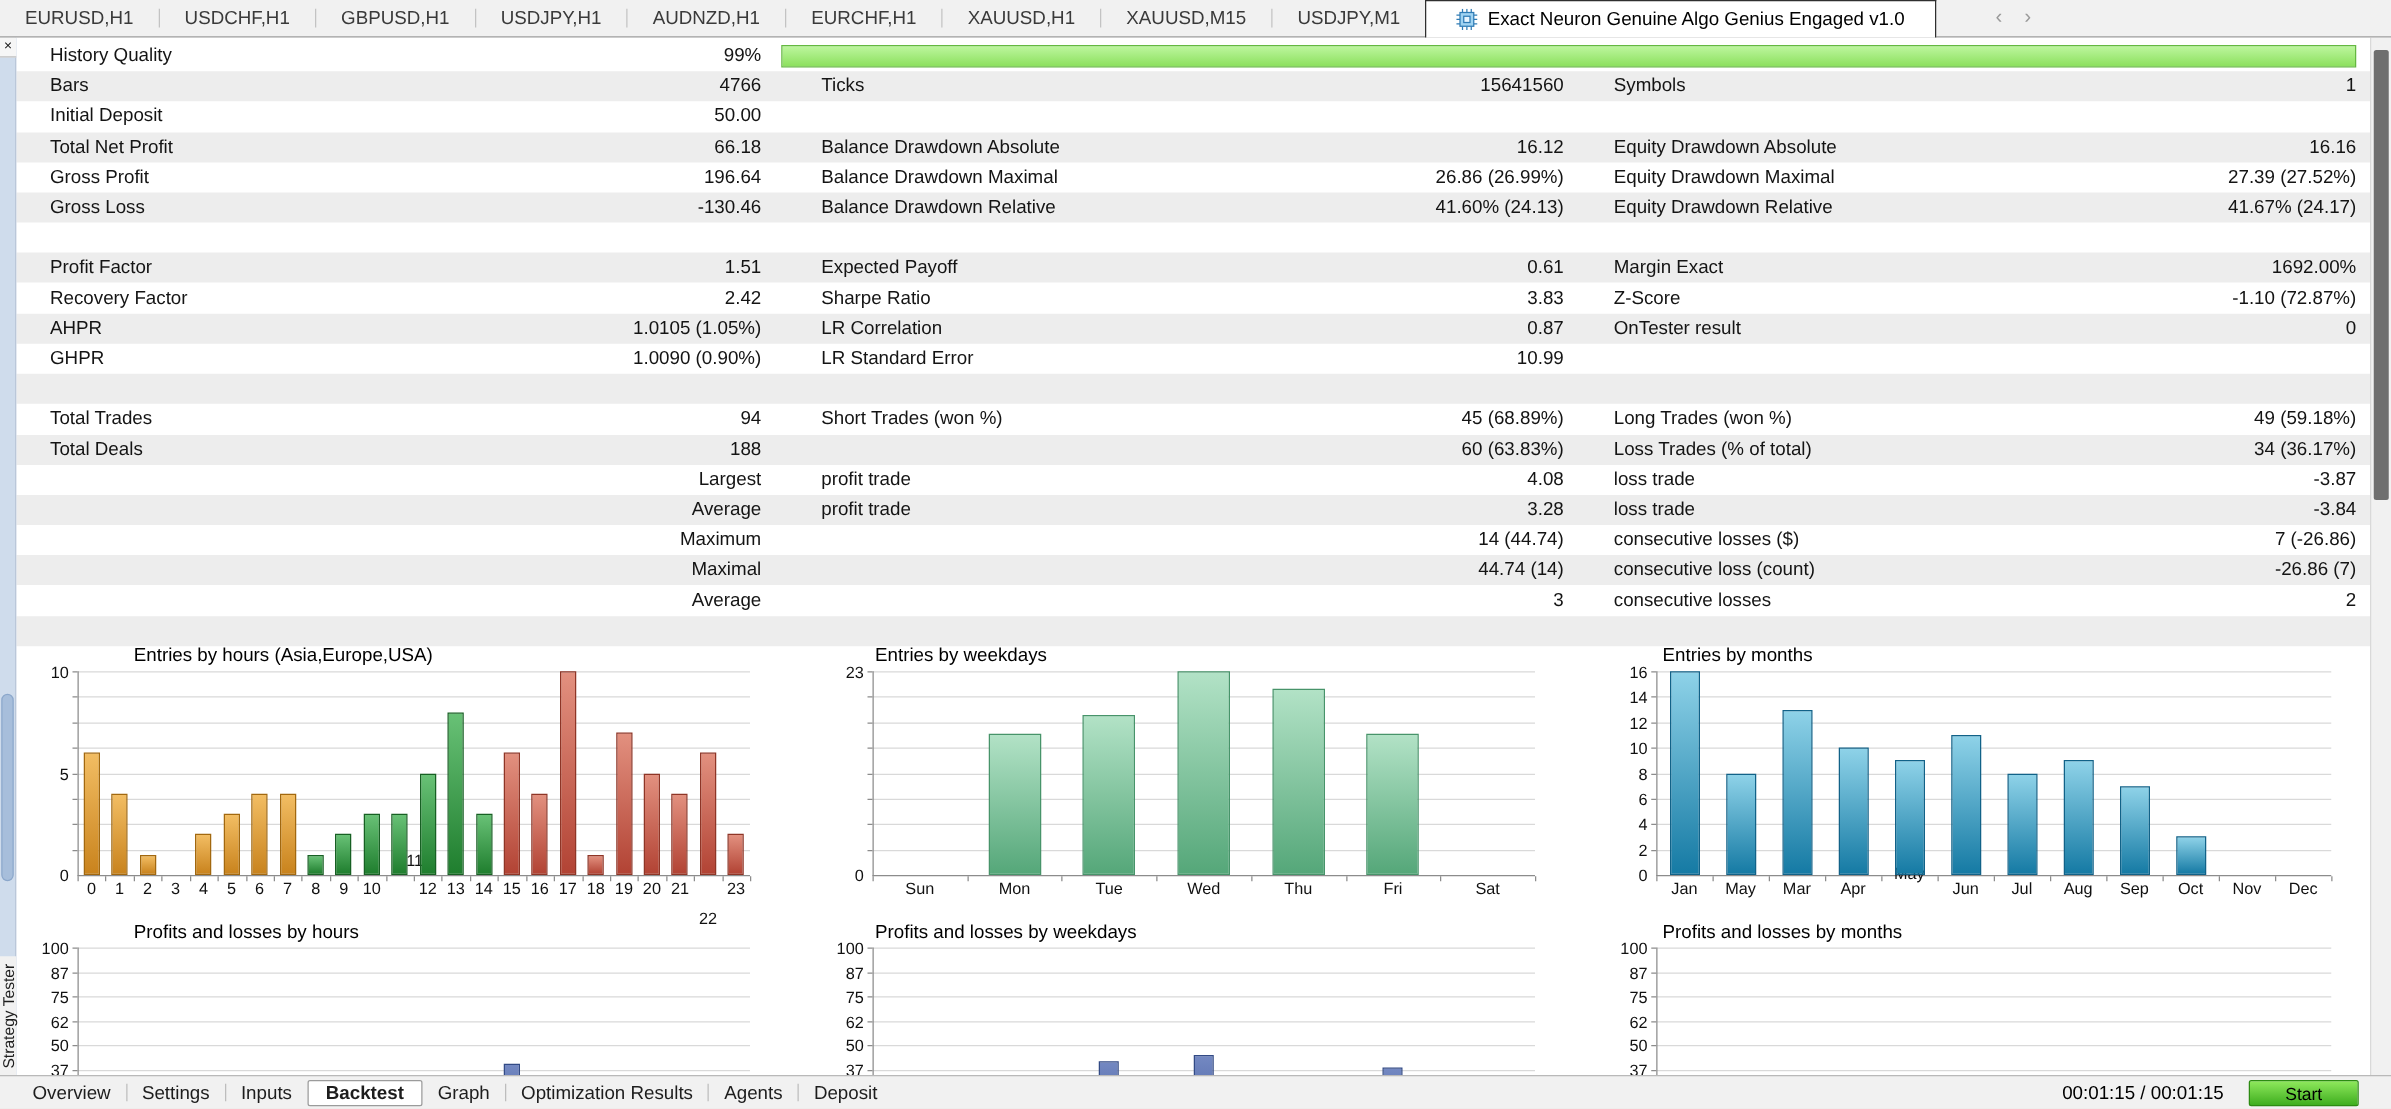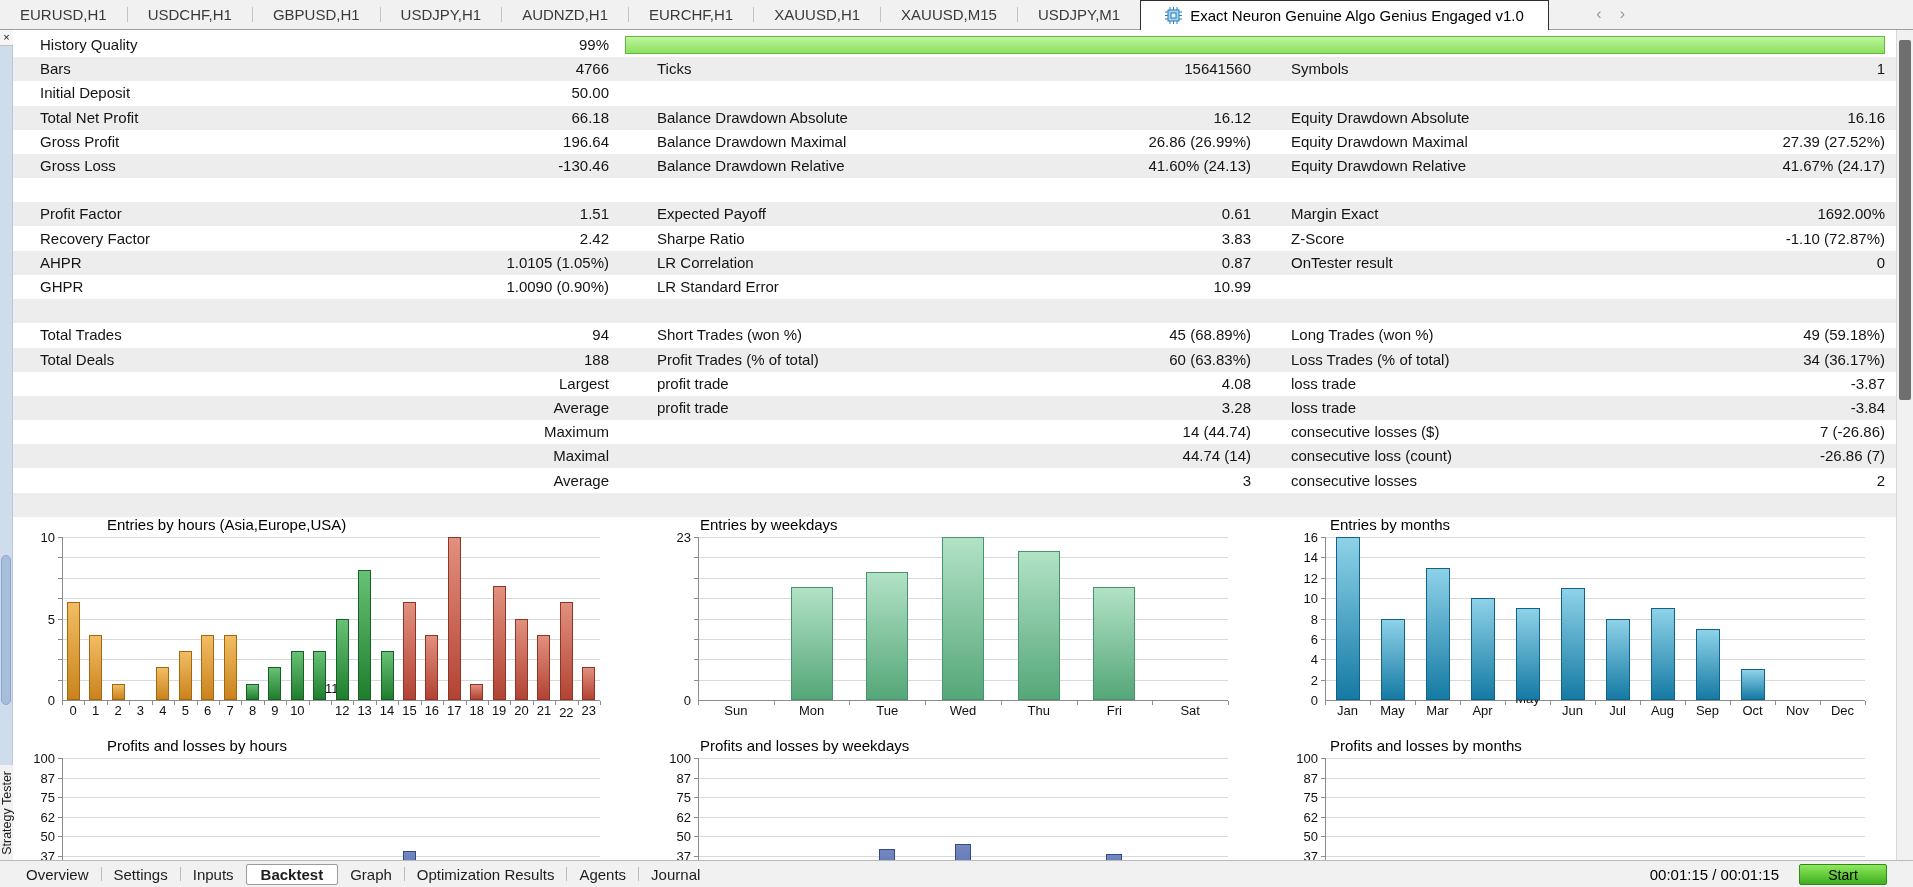--- a/index.html
+++ b/index.html
@@ -219,21 +219,20 @@
           <span class="scell c-l">Total Trades</span>
           <span class="scell c-lv">94</span>
           <span class="scell c-m">Short Trades (won %)</span>
           <span class="scell c-mv">45 (68.89%)</span>
           <span class="scell c-r">Long Trades (won %)</span>
           <span class="scell c-rv">49 (59.18%)</span>
         </div>
         <div class="srow shaded" style="top: 317.6px;">
           <span class="scell c-l">Total Deals</span>
           <span class="scell c-lv">188</span>
-          <span class="scell c-m">Profit Trades (% of total)</span>
           <span class="scell c-mv">60 (63.83%)</span>
           <span class="scell c-r">Loss Trades (% of total)</span>
           <span class="scell c-rv">34 (36.17%)</span>
         </div>
         <div class="srow" style="top: 341.8px;">
           <span class="scell c-lv">Largest</span>
           <span class="scell c-m">profit trade</span>
           <span class="scell c-mv">4.08</span>
           <span class="scell c-r">loss trade</span>
           <span class="scell c-rv">-3.87</span>
@@ -327,21 +326,21 @@
           <div class="xlab" style="left: 318px; top: 674px; width: 22.4167px; height: 13px;">12</div>
           <div class="xlab" style="left: 340.417px; top: 674px; width: 22.4167px; height: 13px;">13</div>
           <div class="xlab" style="left: 362.833px; top: 674px; width: 22.4167px; height: 13px;">14</div>
           <div class="xlab" style="left: 385.25px; top: 674px; width: 22.4167px; height: 13px;">15</div>
           <div class="xlab" style="left: 407.667px; top: 674px; width: 22.4167px; height: 13px;">16</div>
           <div class="xlab" style="left: 430.083px; top: 674px; width: 22.4167px; height: 13px;">17</div>
           <div class="xlab" style="left: 452.5px; top: 674px; width: 22.4167px; height: 13px;">18</div>
           <div class="xlab" style="left: 474.917px; top: 674px; width: 22.4167px; height: 13px;">19</div>
           <div class="xlab" style="left: 497.333px; top: 674px; width: 22.4167px; height: 13px;">20</div>
           <div class="xlab" style="left: 519.75px; top: 674px; width: 22.4167px; height: 13px;">21</div>
-          <div class="xlab" style="left: 542.167px; top: 676px; width: 22.4167px; height: 13px;">22</div>
+          <div class="xlab" style="left: 542.167px; top: 698px; width: 22.4167px; height: 13px;">22</div>
           <div class="xlab" style="left: 564.583px; top: 674px; width: 22.4167px; height: 13px;">23</div>
           <div class="bar" style="left: 53.7083px; top: 572.2px; width: 13px; height: 97.8px; background: linear-gradient(rgb(242, 189, 99), rgb(201, 131, 29)); border-color: rgb(162, 104, 15);"></div>
           <div class="bar" style="left: 76.125px; top: 604.8px; width: 13px; height: 65.2px; background: linear-gradient(rgb(242, 189, 99), rgb(201, 131, 29)); border-color: rgb(162, 104, 15);"></div>
           <div class="bar" style="left: 98.5417px; top: 653.7px; width: 13px; height: 16.3px; background: linear-gradient(rgb(242, 189, 99), rgb(201, 131, 29)); border-color: rgb(162, 104, 15);"></div>
           <div class="bar" style="left: 143.375px; top: 637.4px; width: 13px; height: 32.6px; background: linear-gradient(rgb(242, 189, 99), rgb(201, 131, 29)); border-color: rgb(162, 104, 15);"></div>
           <div class="bar" style="left: 165.792px; top: 621.1px; width: 13px; height: 48.9px; background: linear-gradient(rgb(242, 189, 99), rgb(201, 131, 29)); border-color: rgb(162, 104, 15);"></div>
           <div class="bar" style="left: 188.208px; top: 604.8px; width: 13px; height: 65.2px; background: linear-gradient(rgb(242, 189, 99), rgb(201, 131, 29)); border-color: rgb(162, 104, 15);"></div>
           <div class="bar" style="left: 210.625px; top: 604.8px; width: 13px; height: 65.2px; background: linear-gradient(rgb(242, 189, 99), rgb(201, 131, 29)); border-color: rgb(162, 104, 15);"></div>
           <div class="bar" style="left: 233.042px; top: 653.7px; width: 13px; height: 16.3px; background: linear-gradient(rgb(104, 193, 118), rgb(31, 126, 46)); border-color: rgb(23, 96, 35);"></div>
           <div class="bar" style="left: 255.458px; top: 637.4px; width: 13px; height: 32.6px; background: linear-gradient(rgb(104, 193, 118), rgb(31, 126, 46)); border-color: rgb(23, 96, 35);"></div>
@@ -559,18 +558,18 @@
       <div class="btab">Settings</div>
       <div class="btab-sep"></div>
       <div class="btab">Inputs</div>
       <div class="btab active">Backtest</div>
       <div class="btab">Graph</div>
       <div class="btab-sep"></div>
       <div class="btab">Optimization Results</div>
       <div class="btab-sep"></div>
       <div class="btab">Agents</div>
       <div class="btab-sep"></div>
-      <div class="btab">Journal</div>
+      <div class="btab">Deposit</div>
       <span class="bb-time">00:01:15 / 00:01:15</span>
     <button class="start-btn">Start</button>
   </div>
 
 </div>
 
 </body></html>

